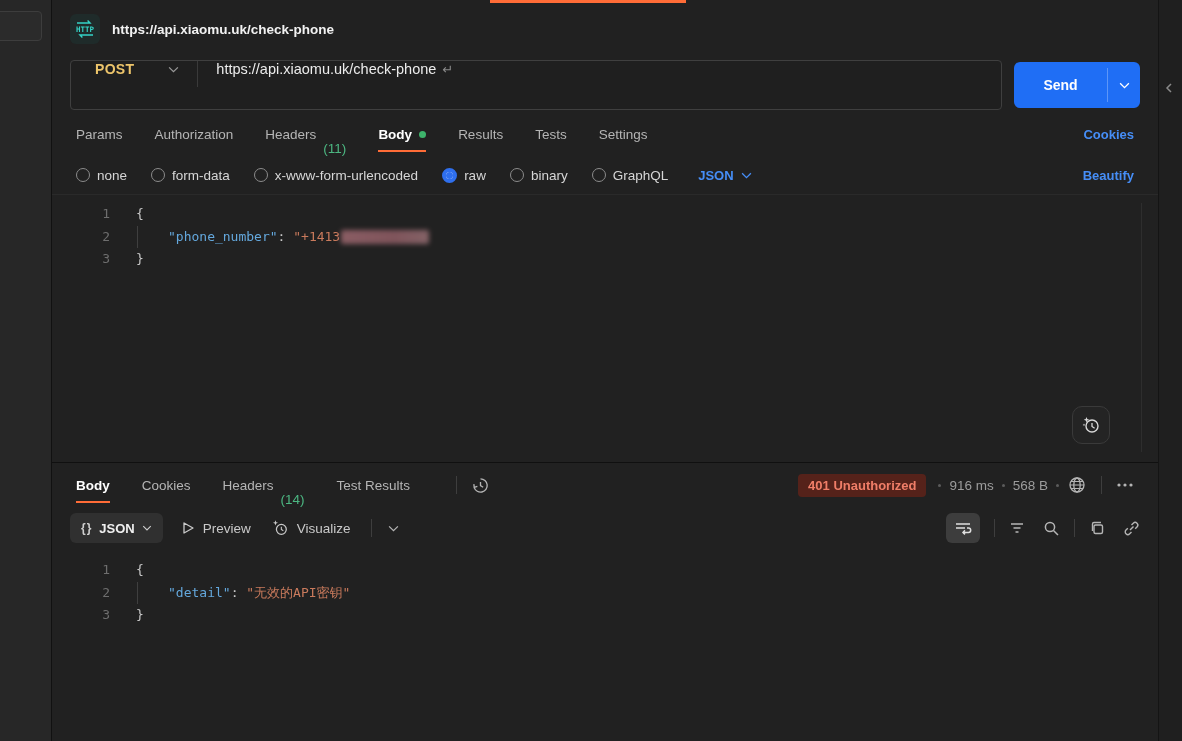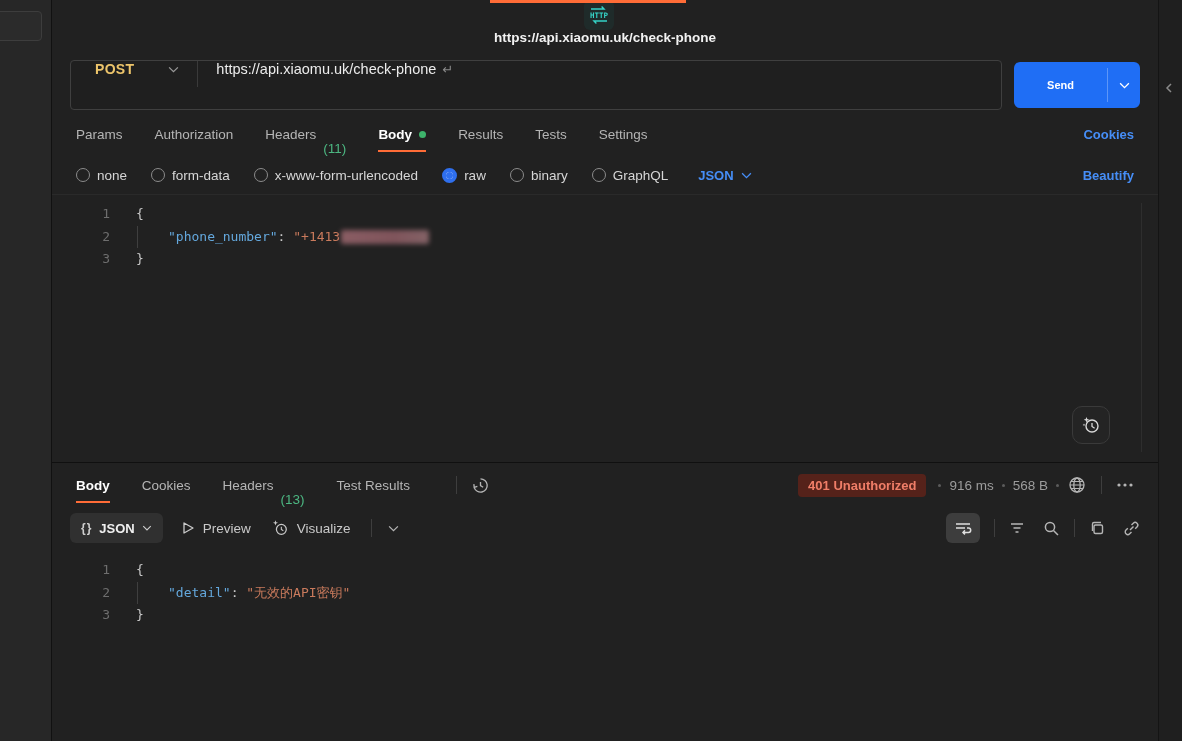--- a/index.html
+++ b/index.html
@@ -25,21 +25,21 @@
     position:absolute; right:0; top:0; bottom:0; width:24px;
     background:#1f1f1f; border-left:1px solid #141414;
   }
   .rail-collapse{ position:absolute; top:82px; left:6px; color:#8a8a8a; font-size:12px;}
   .top-tab-indicator{
     position:absolute; left:490px; top:0; width:196px; height:3px; background:#ff6c37; z-index:5;
   }
   .main{ position:absolute; left:52px; right:24px; top:0; bottom:0; background:#212121; display:flex; flex-direction:column;}
 
   
-  .hdr{ height:58px; display:flex; align-items:center; padding:0 18px;flex-direction:column; }
+  .hdr{ height:58px; display:flex; align-items:center; padding:0 18px; }
   .http-badge{
     width:30px; height:30px; border-radius:6px; background:#1f2b2a;
     display:flex; align-items:center; justify-content:center; margin-right:12px; flex:none;
   }
   .hdr-title{ font-size:13.5px; font-weight:bold; color:#f2f2f2; flex:1; }
   .save-split{ display:flex; height:34px; background:#2e2e2e; border-radius:6px; overflow:hidden; }
   .save-main{ display:flex; align-items:center; gap:8px; padding:0 13px; font-size:13px; color:#e6e6e6; cursor:pointer;}
   .split-div{ width:1px; background:#1d1d1d; }
   .save-caret{ width:30px; display:flex; align-items:center; justify-content:center; cursor:pointer;}
 
@@ -48,21 +48,21 @@
   .url-box{
     flex:1; height:50px; border:1px solid #3f3f3f; border-radius:4px;
     display:flex; align-items:flex-start; background:#1f1f1f;
   }
   .method{ display:flex; align-items:center; gap:34px; padding:0 18px 0 24px; cursor:pointer;}
   .method-label{ color:#edc56b; font-weight:bold; font-size:14px; letter-spacing:.3px;}
   .url-sep{ width:1px; height:26px; background:#3a3a3a; }
   .url-text{ padding-left:18px; font-size:14.5px; color:#ececec; }
   .enter-glyph{ color:#8a8a8a; font-size:13px; margin-left:6px;}
   .send-split{ display:flex; height:46px; width:126px; background:#1f6ef5; border-radius:6px; overflow:hidden; flex:none;}
-  .send-main{ flex:1; display:flex; align-items:center; justify-content:center; color:#fff; font-weight:bold; font-size:11px; cursor:pointer;}
+  .send-main{ flex:1; display:flex; align-items:center; justify-content:center; color:#fff; font-weight:bold; font-size:14px; cursor:pointer;}
   .send-div{ width:1px; background:rgba(255,255,255,.28); margin:6px 0;}
   .send-caret{ width:32px; display:flex; align-items:center; justify-content:center; cursor:pointer;}
 
   
   .tabs-row{ height:44px; display:flex; align-items:center; padding:0 24px; font-size:13.5px; color:#b5b5b5;}
   .tab{ margin-right:32px; display:flex; align-items:center; gap:7px; cursor:pointer; height:100%; position:relative;}
   .tab .cnt{ color:#4cb782;margin-top:28px; }
   .tab.active{ color:#ffffff; font-weight:bold; }
   .tab.active::after{ content:""; position:absolute; left:0; right:0; bottom:4px; height:2px; background:#ff6c37;}
   .green-dot{ width:7px; height:7px; border-radius:50%; background:#3db36b; }
@@ -263,21 +263,21 @@
 
   <div class="resp-hdr">
     <div class="tab active">
         <span>Body</span>
       </div>
     <div class="tab">
         <span>Cookies</span>
       </div>
     <div class="tab">
         <span>Headers</span>
-        <span class="cnt">(13)</span>
+        <span class="cnt">(14)</span>
       </div>
     <div class="tab">
         <span>Test Results</span>
       </div>
     <div class="vsep"></div>
     <div class="icon-btn">
       <svg width="19" height="19" viewBox="0 0 20 20">
         <path d="M10 3a7 7 0 1 1-6.6 9.2" fill="none" stroke="#b5b5b5" stroke-width="1.4"></path>
         <path d="M3 8.5L3.4 12l3.3-1.2" fill="none" stroke="#b5b5b5" stroke-width="1.4"></path>
         <path d="M10 6.2v4l2.8 1.6" fill="none" stroke="#b5b5b5" stroke-width="1.4"></path>

